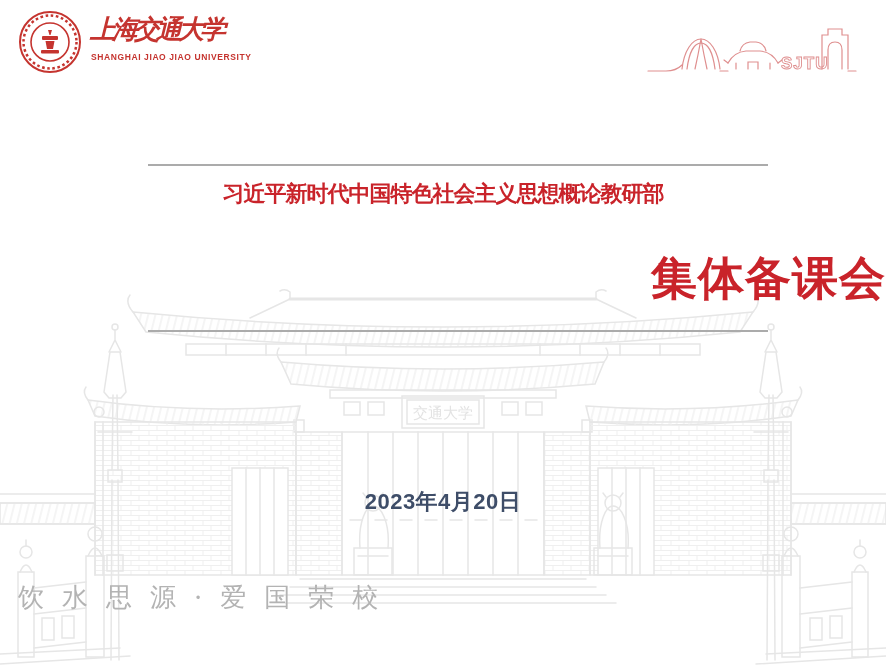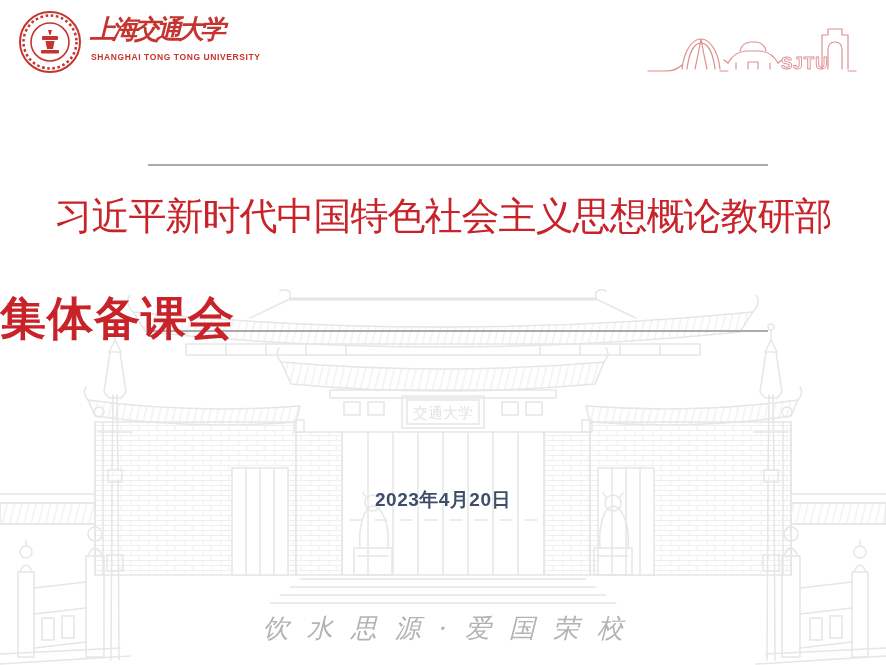--- a/index.html
+++ b/index.html
@@ -20,41 +20,41 @@
     position:absolute;left:91px;top:52px;z-index:2;
     font-size:8.5px;font-weight:bold;letter-spacing:.6px;color:#c5342f;white-space:nowrap;
   }
   .skyline{position:absolute;right:28px;top:22px;width:214px;height:62px;z-index:2;}
   
   .divider{position:absolute;left:148px;width:620px;height:2px;background:#ababab;z-index:3;}
   .divider.top{top:164px;}
   .divider.bottom{top:330px;}
   
   .title-1{
-    position:absolute;left:0;right:0;top:191px;z-index:3;text-align:center;
-    font-size:38px;font-weight:400;letter-spacing:-1px;color:#c9232a;white-space:nowrap;
+    position:absolute;left:0;right:0;top:179px;z-index:3;text-align:center;
+    font-size:22px;font-weight:700;letter-spacing:-1px;color:#c9232a;white-space:nowrap;
   }
   .title-2{
-    position:absolute;left:0;right:0;top:248px;z-index:3;text-align:left;
-    font-size:46px;font-weight:900;letter-spacing:1px;color:#c9232a;margin-top:40px;
+    position:absolute;left:0;right:0;top:248px;z-index:3;text-align:right;
+    font-size:46px;font-weight:900;letter-spacing:1px;color:#c9232a;
   }
   
   .dept{
     position:absolute;left:0;right:0;top:451px;z-index:3;text-align:center;
     font-size:24px;font-weight:bold;color:#3e4d68;letter-spacing:1px;
   }
   .date{
     position:absolute;left:0;right:0;top:487px;z-index:3;text-align:center;
-    font-size:19px;font-weight:bold;color:#3e4d68;letter-spacing:.5px;
+    font-size:22px;font-weight:bold;color:#3e4d68;letter-spacing:.5px;
   }
   
   .motto{
-    position:absolute;left:0;right:0;top:611px;z-index:3;text-align:center;
+    position:absolute;left:0;right:0;top:580px;z-index:3;
     font-family:"DejaVu Serif",serif;font-size:26px;color:#b3b3b3;
-    letter-spacing:18px;text-indent:18px;white-space:nowrap;font-style:italic;
+    letter-spacing:18px;text-indent:18px;white-space:nowrap;
   }
 </style>
 </head>
 <body>
 
 <div class="slide">
 
   <svg class="bg-art" viewBox="0 0 886 665" aria-hidden="true">
     <defs>
       <pattern id="tiles" width="7" height="16" patternUnits="userSpaceOnUse" patternTransform="rotate(14)">
@@ -195,21 +195,21 @@
       <circle cx="32" cy="32" r="19" stroke-width="1.6"></circle>
     </g>
     <g fill="#c5342f" stroke="none">
       <path d="M30,20 h4 l-1.5,5 h-1 z"></path>
       <rect x="24" y="26" width="16" height="4" rx="1"></rect>
       <path d="M27.5,31 h9 l-1.5,8 h-6 z"></path>
       <rect x="23" y="40" width="18" height="3.5" rx="1"></rect>
     </g>
   </svg>
   <div class="uni-zh">上海交通大学</div>
-  <div class="uni-en">SHANGHAI TONG TONG UNIVERSITY</div>
+  <div class="uni-en">SHANGHAI JIAO JIAO UNIVERSITY</div>
 
   <svg class="skyline" viewBox="0 0 214 62" aria-hidden="true">
     <g stroke="#df8f8f" fill="none" stroke-width="1.2" stroke-linecap="round">
       <path d="M4,49 H22 C30,49 34,47 38,43"></path>
       <path d="M38,47 C40,29 48,17 57,17 C66,17 74,29 76,47"></path>
       <path d="M43,47 C45,31 50,21 57,21 C64,21 69,31 71,47"></path>
       <path d="M57,17 C55,28 53,38 51,47 M57,17 C59,28 61,38 63,47"></path>
       <path d="M76,49 H84"></path>
       <path d="M84,41 Q90,30 102,29 H116 Q128,30 134,41"></path>
       <path d="M84,41 l-4,-3 M134,41 l4,-3"></path>

